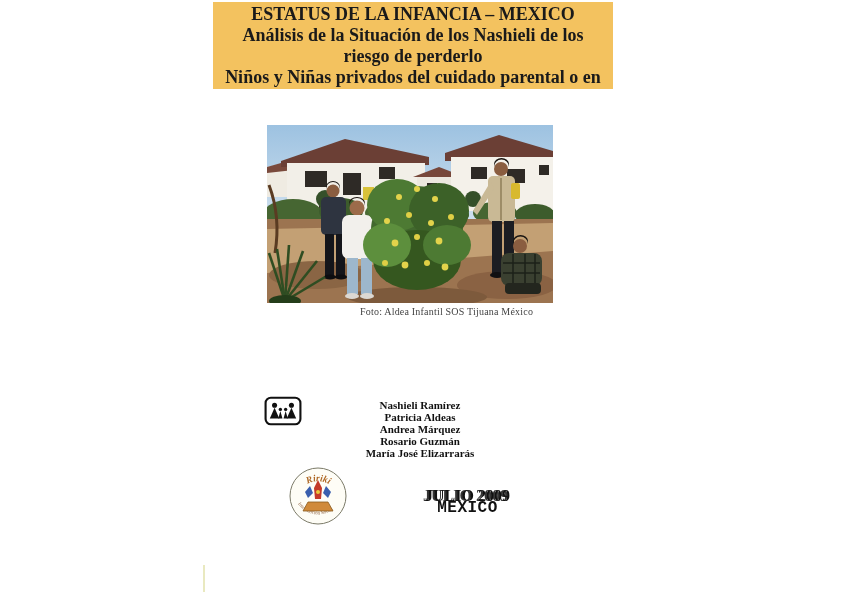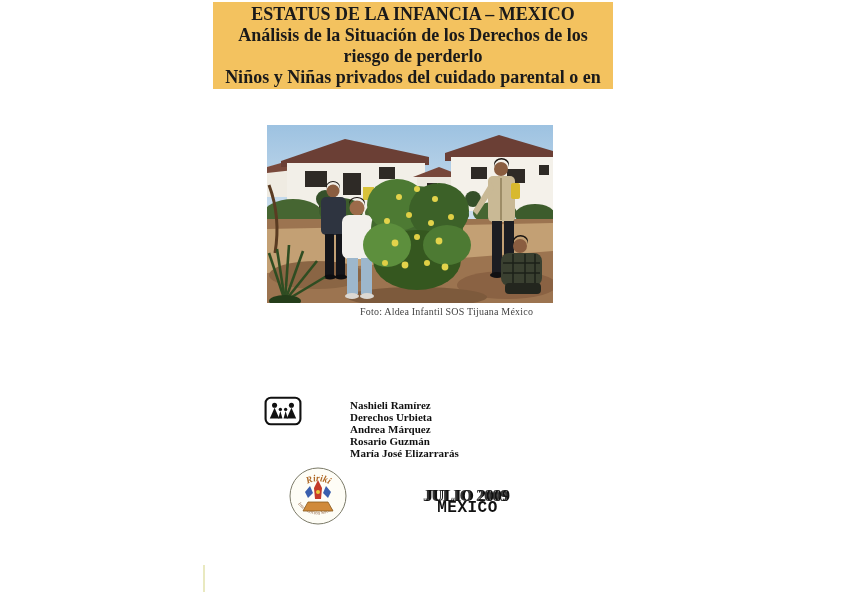--- a/index.html
+++ b/index.html
@@ -23,21 +23,21 @@
     position: absolute; left: 360px; top: 306px;
     font-size: 10px; color: #444; letter-spacing: 0.2px;
   }
 
   .sos-block { position: absolute; left: 264px; top: 396px; display: flex; align-items: center; }
   .sos-mark { width: 38px; height: 30px; margin-right: 6px; }
   .sos-name { font-family: "Liberation Sans", sans-serif; font-weight: bold; font-size: 9px; line-height: 11px; color: #222; }
 
   .authors-block {
     position: absolute; left: 350px; top: 399px; width: 140px;
-    text-align: left; font-weight: bold; font-size: 11px; line-height: 12px; color: #111;
+    text-align: center; font-weight: bold; font-size: 11px; line-height: 12px; color: #111;
   }
   .authors-block .author-line { white-space: nowrap; }
 
   .ririki-block { position: absolute; left: 288px; top: 466px; width: 60px; height: 62px; }
 
   .imprint-block {
     position: absolute; left: 425px; top: 490px; width: 85px;
     text-align: center; font-weight: bold; font-size: 16px; line-height: 12px; color: #111;
   }
   .imprint-date { position: relative; display: inline-block; }
@@ -46,21 +46,21 @@
 
   .bottom-rule { position: absolute; left: 203px; top: 565px; width: 2px; height: 27px; background: #e9e9c0; }
 </style>
 </head>
 <body>
 
 <div class="cover-page">
 
   <div class="title-box">
     <div class="t-line">ESTATUS DE LA INFANCIA – MEXICO</div>
-    <div class="t-line">Análisis de la Situación de los Derechos de los</div>
+    <div class="t-line">Análisis de la Situación de los Nashieli de los</div>
     <div class="t-line">riesgo de perderlo</div>
     <div class="t-line">Niños y Niñas privados del cuidado parental o en</div>
   </div>
 
   <div class="photo-frame">
     <svg viewBox="0 0 286 178" aria-hidden="true">
       <defs>
         <linearGradient id="sky" x1="0" y1="0" x2="0" y2="1">
           <stop offset="0" stop-color="#9dc2e1"></stop>
           <stop offset="1" stop-color="#cfe0ee"></stop>
@@ -187,21 +187,21 @@
         <circle cx="26" cy="8.5" r="2.4"></circle>
         <path d="M26,11 L21.5,21 L30.5,21 Z"></path>
         <circle cx="20.5" cy="12.5" r="1.6"></circle>
         <path d="M20.5,14 L18.5,21 L22.5,21 Z"></path>
       </g>
     </svg>
   </div>
 
   <div class="authors-block">
     <div class="author-line">Nashieli Ramírez</div>
-    <div class="author-line">Derechos Urbieta</div>
+    <div class="author-line">Patricia Aldeas</div>
     <div class="author-line">Andrea Márquez</div>
     <div class="author-line">Rosario Guzmán</div>
     <div class="author-line">María José Elizarrarás</div>
   </div>
 
   <div class="ririki-block">
     <svg viewBox="0 0 60 60" width="60" height="60" aria-hidden="true">
       <circle cx="30" cy="30" r="28" fill="#fefdf6" stroke="#7b7a68" stroke-width="1"></circle>
       <defs>
         <path id="arcTop" d="M 10,28 A 22,22 0 0 1 50,28"></path>

